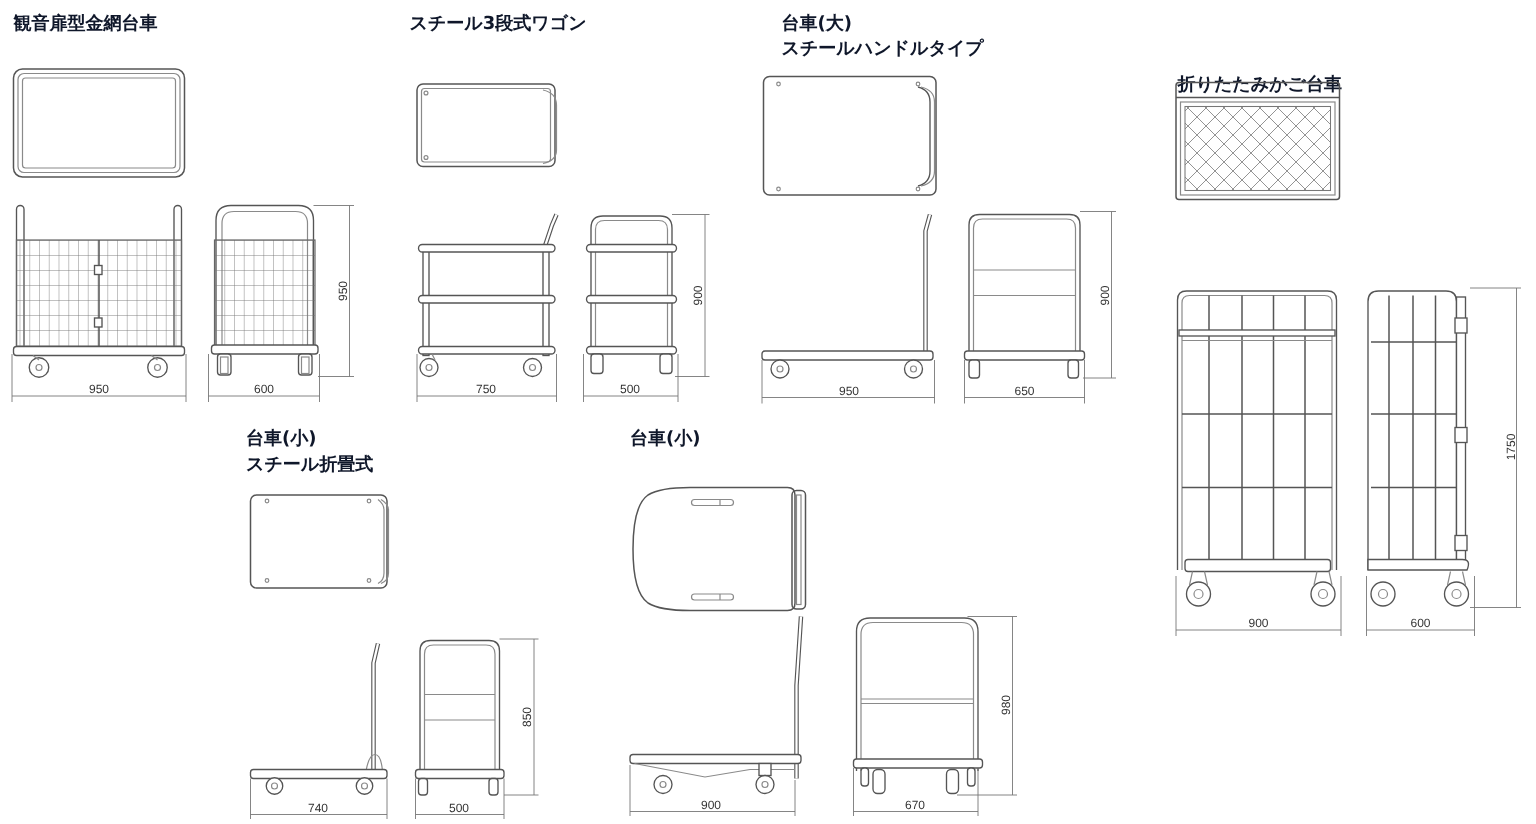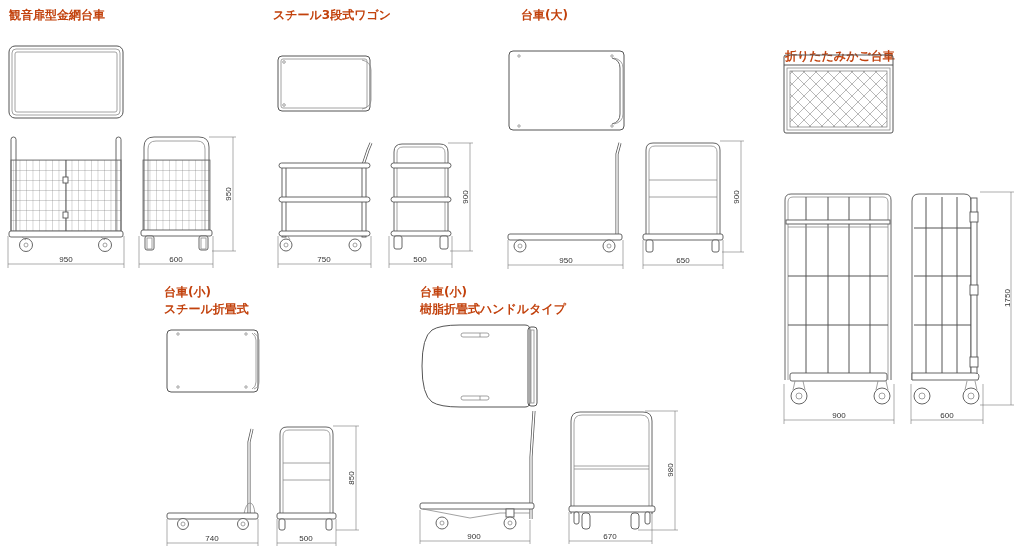--- a/index.html
+++ b/index.html
@@ -1,49 +1,49 @@
 <!DOCTYPE html>
 <html><head>
 <meta charset="utf-8">
 <style>
   html, body { margin: 0; padding: 0; background: #ffffff; }
   body { width: 1024px; height: 549px; position: relative; overflow: hidden;
          font-family: "DejaVu Sans", "Liberation Sans", sans-serif; color: #222; }
-  .title { position: absolute; font-size: 12px; font-weight: bold; line-height: 17px; white-space: nowrap; color:#c2410c; }
+  .title { position: absolute; font-size: 12px; font-weight: bold; line-height: 17px; white-space: nowrap; color:#0f172a; }
   .title span { display: block; }
   svg.drw { position: absolute; left: 0; top: 0; width: 1024px; height: 549px; }
   .ln { fill: none; stroke: #555; stroke-width: 1; }
   .lt { fill: none; stroke: #8a8a8a; stroke-width: 0.8; }
   .dim { fill: none; stroke: #777; stroke-width: 0.6; }
   .dimtxt { font-family: "Liberation Sans", sans-serif; font-size: 8px; fill: #333; }
   .tube { fill: #fff; stroke: #555; stroke-width: 0.9; }
   .wheel { fill: #fff; stroke: #555; stroke-width: 0.9; }
 </style>
 </head>
 <body>
 
 <div class="title" style="left:9px; top:7px;">
   <span>観音扉型金網台車</span>
 </div>
 <div class="title" style="left:273px; top:7px;">
   <span>スチール3段式ワゴン</span>
 </div>
 <div class="title" style="left:505px; top:7px;margin-left:16px;">
   <span>台車(大)</span>
+  <span>スチールハンドルタイプ</span>
 </div>
 <div class="title" style="left:785px; top:0px;margin-top:48px;">
   <span>折りたたみかご台車</span>
 </div>
 <div class="title" style="left:164px; top:284px;">
   <span>台車(小)</span>
   <span>スチール折畳式</span>
 </div>
 <div class="title" style="left:420px; top:284px;">
   <span>台車(小)</span>
-  <span>樹脂折畳式ハンドルタイプ</span>
 </div>
 
 <svg class="drw" viewBox="0 0 1024 549" xmlns="http://www.w3.org/2000/svg">
   <defs>
     <pattern id="diamond" width="12" height="12" patternUnits="userSpaceOnUse">
       <path d="M0 0 L12 12 M12 0 L0 12" stroke="#888" stroke-width="0.6"></path>
     </pattern>
     <pattern id="grid1" width="6.5" height="10" patternUnits="userSpaceOnUse">
       <path d="M0 0 V10 M0 0 H6.5" stroke="#777" stroke-width="0.6" fill="none"></path>
     </pattern>

